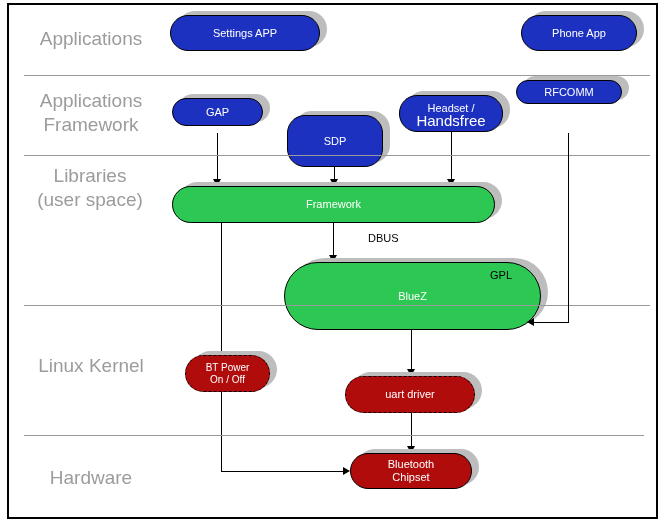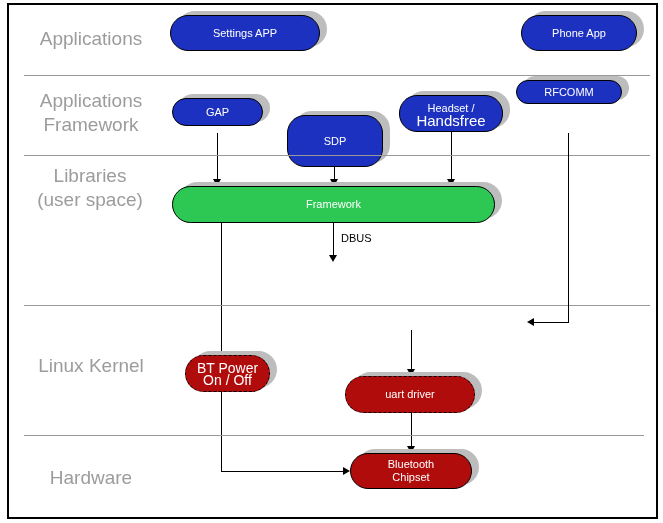--- a/index.html
+++ b/index.html
@@ -27,21 +27,21 @@
   .vline{width:1px;}
   .hline{height:1px;}
   .ah{position:absolute;width:0;height:0;z-index:1;}
   .ah-down{border-left:4px solid transparent;border-right:4px solid transparent;
     border-top:7px solid #000;}
   .ah-left{border-top:4px solid transparent;border-bottom:4px solid transparent;
     border-right:7px solid #000;}
   .ah-right{border-top:4px solid transparent;border-bottom:4px solid transparent;
     border-left:7px solid #000;}
   .z-top{z-index:4;}
-  .small-label{position:absolute;color:#000;font-size:11px;z-index:4;}
+  .small-label{position:absolute;color:#000;font-size:11px;z-index:4;margin-left:27px;}
   .gpl{position:absolute;right:28px;top:6px;color:#000;font-size:11px;}
   .sub{font-size:15px;line-height:11px;}
 </style>
 </head>
 <body>
 
 <div id="diagram">
 
   <div class="frame"></div>
 
@@ -112,22 +112,26 @@
     <span>Headset /</span>
     <span class="sub">Handsfree</span>
   </div>
   <div class="pill blue" style="left:516px;top:80px;width:106px;height:24px;">
     <span>RFCOMM</span>
   </div>
 
   <div class="pill green" style="left:172px;top:186px;width:323px;height:37px;">
     <span>Framework</span>
   </div>
+  <div class="pill green" style="left:284px;top:262px;width:257px;height:68px;border-radius:34px;">
+    <span class="gpl">GPL</span>
+    <span>BlueZ</span>
+  </div>
 
-  <div class="pill red dashed" style="left:185px;top:355px;width:85px;height:37px;font-size:14px;line-height:12px;">
+  <div class="pill red dashed" style="left:185px;top:355px;width:85px;height:37px;font-size:10px;line-height:12px;">
     <span>BT Power</span>
     <span>On / Off</span>
   </div>
   <div class="pill red dashed" style="left:345px;top:376px;width:130px;height:37px;">
     <span>uart driver</span>
   </div>
 
   <div class="pill red" style="left:350px;top:453px;width:122px;height:36px;">
     <span>Bluetooth</span>
     <span>Chipset</span>

